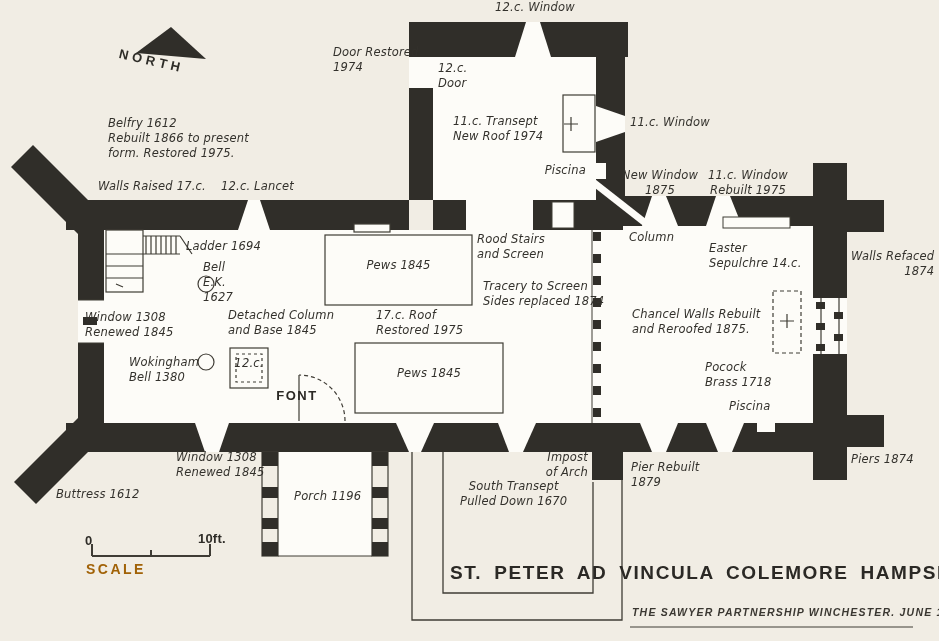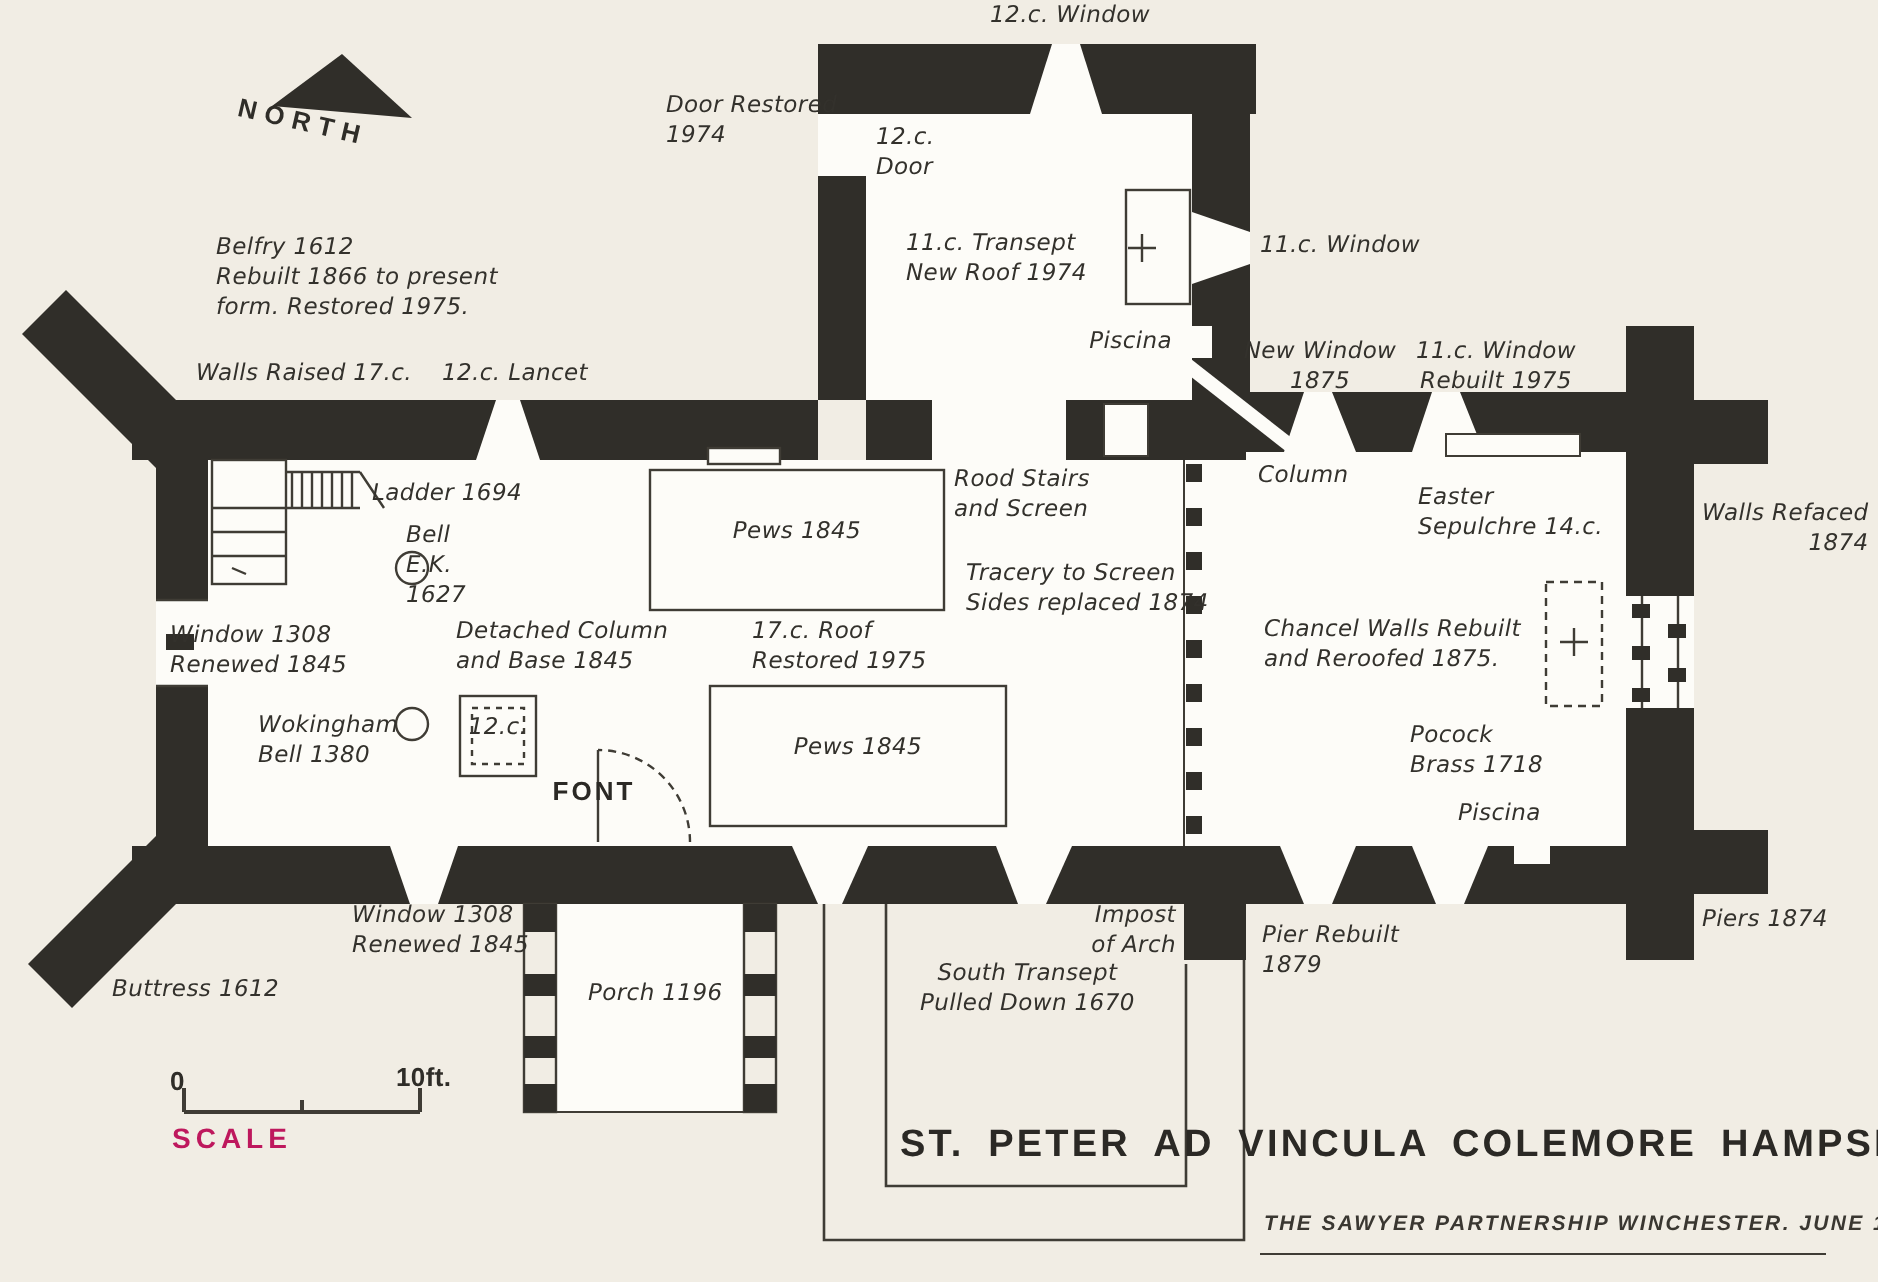--- a/index.html
+++ b/index.html
@@ -26,21 +26,21 @@
   .title{
     font:bold 19px "Liberation Sans",sans-serif;
     letter-spacing:1.6px;word-spacing:5px;
     color:#2b2925;white-space:nowrap;font-style:normal;
   }
   .credit{
     font:italic bold 10.5px "Liberation Sans",sans-serif;
     letter-spacing:1.2px;color:#3a3731;white-space:nowrap;
   }
   .scale-num{font:bold 13px "Liberation Sans",sans-serif;font-style:normal;color:#2f2d28;}
-  .scale-word{font:bold 14px "Liberation Sans",sans-serif;font-style:normal;letter-spacing:2.5px;color:#be185d;}
+  .scale-word{font:bold 14px "Liberation Sans",sans-serif;font-style:normal;letter-spacing:2.5px;color:#a16207;}
   .font-word{font:bold 13px "Liberation Sans",sans-serif;font-style:normal;letter-spacing:1.5px;color:#2b2925;}
 </style>
 </head>
 <body>
 
 <div id="plan">
 
   <svg width="939" height="641" viewBox="0 0 939 641">
 
     <g fill="#fdfcf8">

